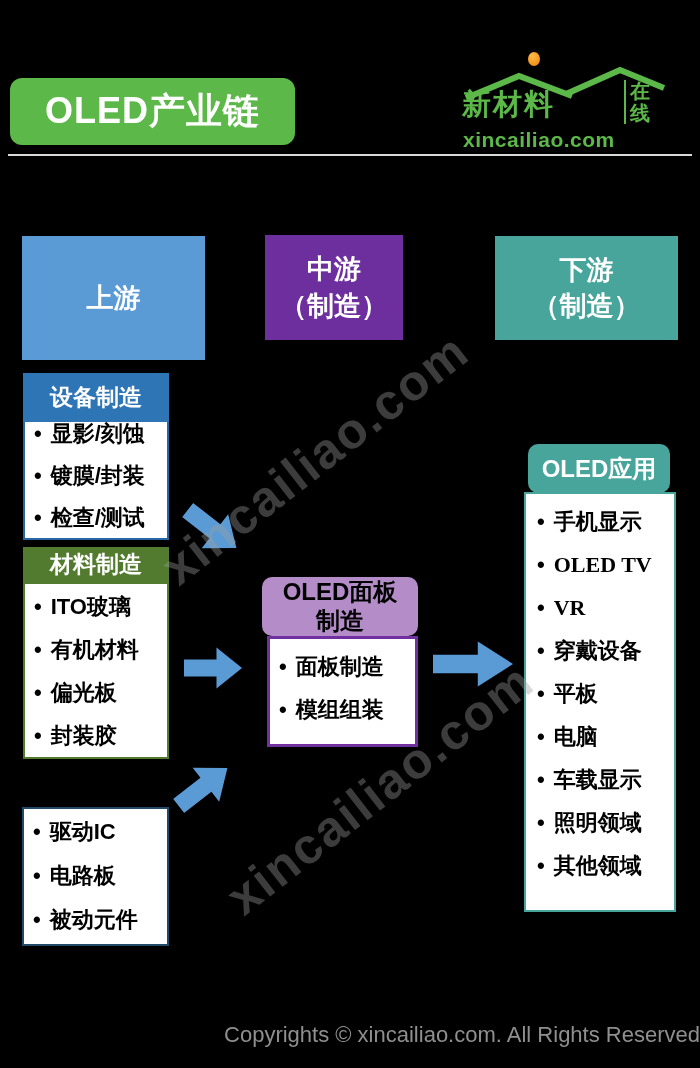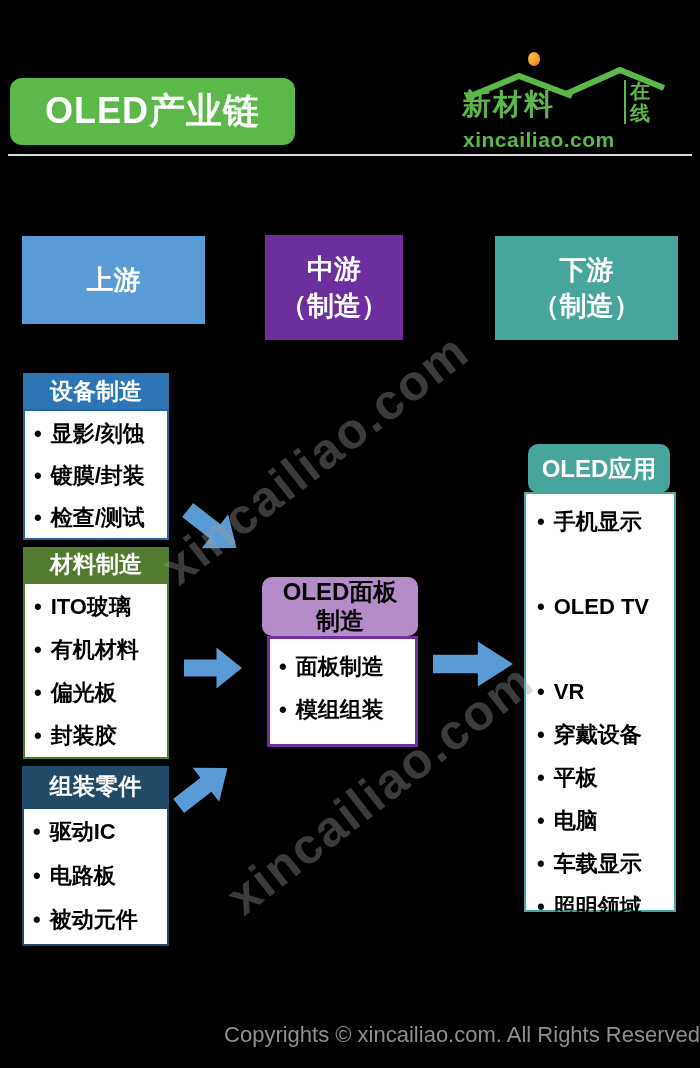--- a/index.html
+++ b/index.html
@@ -16,34 +16,34 @@
   .logo .roof{position:absolute;left:0;top:16px;width:205px;height:36px;}
   .logo .brand{position:absolute;left:0;top:26px;font-size:29px;font-weight:900;line-height:1;letter-spacing:2px;margin-top:16px;}
   .logo .suffix{position:absolute;left:162px;top:32px;font-size:20px;font-weight:900;line-height:1.1;
     text-align:center;border-left:2px solid #5CB848;padding-left:4px;}
   .logo .domain{position:absolute;left:1px;top:80px;font-size:21px;font-weight:bold;letter-spacing:0.5px;}
   .divider{position:absolute;left:8px;top:154px;width:684px;height:2px;background:#D8D8D8;}
 
   
   .stage{position:absolute;display:flex;flex-direction:column;align-items:center;justify-content:center;
     color:#fff;font-size:27px;font-weight:bold;line-height:1.35;z-index:10;}
-  .stage-1{left:22px;top:236px;width:183px;height:88px;background:#5B9BD5;}
+  .stage-1{left:22px;top:236px;width:183px;height:124px;background:#5B9BD5;}
   .stage-2{left:265px;top:235px;width:138px;height:105px;background:#6E2F9E;}
   .stage-3{left:495px;top:236px;width:183px;height:104px;background:#48A59B;}
 
   
   .box-header{position:absolute;display:flex;align-items:center;justify-content:center;
     color:#fff;font-size:23px;font-weight:bold;z-index:12;}
   .box-body{position:absolute;background:#fff;box-sizing:border-box;z-index:11;}
   .items{list-style:none;margin:0;padding:12px 4px 0 9px;}
   .items li{display:flex;align-items:baseline;color:#000;font-size:22px;font-weight:bold;line-height:1;}
   .items li .bullet{flex:0 0 auto;margin-right:9px;font-size:22px;}
-  .serif-item{font-family:Liberation Sans, sans-serif;margin-top:42px;}
-
-  .eq-header{left:23px;top:373px;width:146px;height:36px;background:#2E75B6;}
+  .serif-item{font-family:Liberation Serif, serif;}
+
+  .eq-header{left:23px;top:373px;width:146px;height:49px;background:#2E75B6;}
   .eq-body{left:23px;top:409px;width:146px;height:131px;border:2px solid #2765A3;}
   .eq-body .items li{margin-bottom:20px;}
 
   .mat-header{left:23px;top:547px;width:146px;height:35px;background:#527B2F;}
   .mat-body{left:23px;top:582px;width:146px;height:177px;border:2px solid #527B2F;}
   .mat-body .items li{margin-bottom:21px;}
 
   .asm-header{left:22px;top:766px;width:147px;height:41px;background:#204A68;}
   .asm-body{left:22px;top:807px;width:147px;height:139px;border:2px solid #204A68;}
   .asm-body .items li{margin-bottom:22px;}
@@ -148,21 +148,20 @@
           <span class="bullet">•</span>
           <span>偏光板</span>
         </li>
       <li>
           <span class="bullet">•</span>
           <span>封装胶</span>
         </li>
     </ul>
   </div>
 
-  <div class="box-header asm-header">组装零件</div>
   <div class="box-body asm-body">
     <ul class="items">
       <li>
           <span class="bullet">•</span>
           <span>驱动IC</span>
         </li>
       <li>
           <span class="bullet">•</span>
           <span>电路板</span>
         </li>

